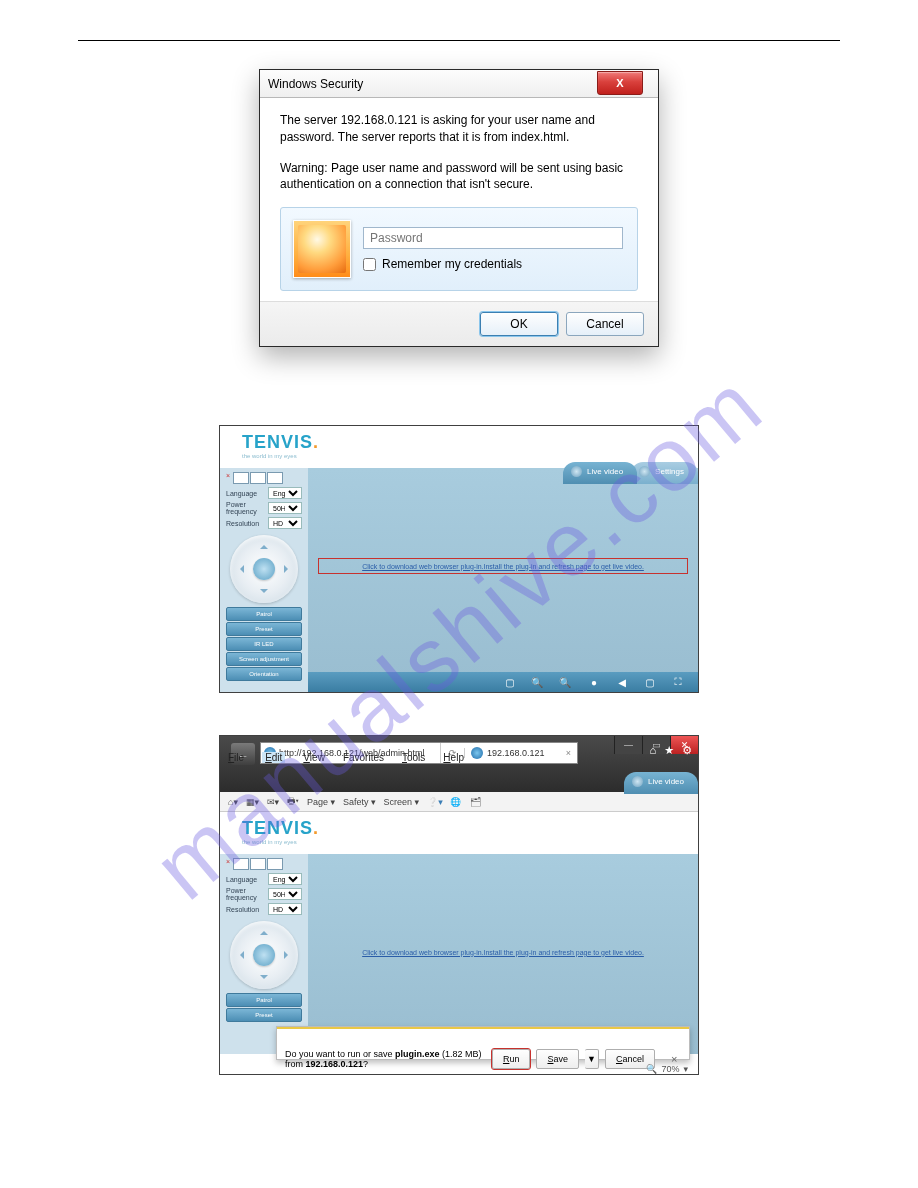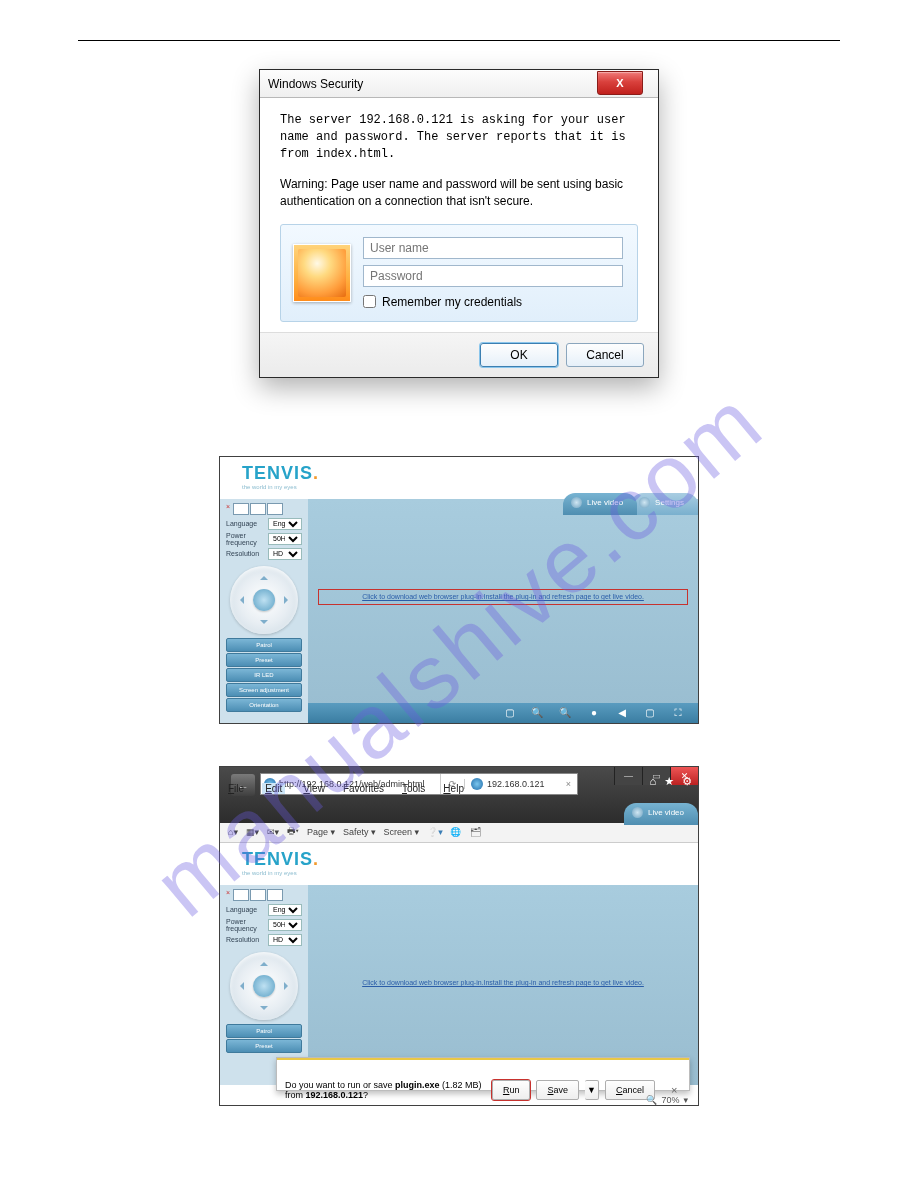--- a/index.html
+++ b/index.html
@@ -9,21 +9,21 @@
 
   
   .watermark { position: absolute; left: 50%; top: 55%; transform: translate(-50%,-50%) rotate(-40deg); font-size: 90px; color: #6b5be0; opacity: .35; letter-spacing: 4px; pointer-events: none; font-weight: 400; z-index: 50; font-family: Arial, sans-serif; }
 
   
   .dlg-wrap { width: 400px; margin: 0 auto 78px; border: 1px solid #2a2a2a; box-shadow: 0 10px 25px rgba(0,0,0,.3); background: #fff; }
   .dlg-titlebar { height: 28px; background: linear-gradient(#fdfdfd,#efefef); border-bottom: 1px solid #b8b8b8; display:flex; align-items:center; padding:0 16px 0 8px; }
   .dlg-title { font-size: 12px; }
   .dlg-close { margin-left:auto; width:46px; height:24px; margin-top:-2px; margin-right:-1px; background:linear-gradient(#f07a78,#d9403c 45%,#c0201c); border:1px solid #8a1c18; border-radius:0 0 3px 3px; display:flex; align-items:center; justify-content:center; color:#fff; font-weight:bold; font-size:11px; box-shadow: inset 0 1px 1px rgba(255,255,255,.4);}
   .dlg-body { background:#fff; padding:14px 20px 10px; font-size:12px; }
-  .dlg-msg1 { margin-bottom:14px; line-height:1.4;font-family:Liberation Mono, monospace; }
+  .dlg-msg1 { margin-bottom:14px; line-height:1.4; }
   .dlg-msg2 { margin-bottom:14px; line-height:1.4; }
   .dlg-cred { border:1px solid #b7d3e8; background:linear-gradient(#f2f9ff,#e1effb); border-radius:3px; padding:12px 14px 12px 12px; display:flex; gap:12px; align-items:center; }
   .avatar { width:58px; height:58px; border:1px solid #fff; box-shadow:0 1px 3px rgba(0,0,0,.3); background:linear-gradient(#ffd37a,#ffb040 60%,#ff8c1a); position:relative; overflow:hidden; }
   .avatar::before{ content:""; position:absolute; inset:4px; background:radial-gradient(circle at 40% 30%, #fff9e6 0%, #ffda81 30%, #ff9c3a 70%, #e66b0f 100%); border-radius:2px;}
   .cred-inputs { flex:1; display:flex; flex-direction:column; gap:6px; }
   .cred-inputs input[type=text], .cred-inputs input[type=password]{ height:22px; border:1px solid #a0b7cc; background:#fff; font-size:12px; padding:0 6px; color:#777; font-style:normal; }
   .remember { display:flex; align-items:center; gap:6px; font-size:12px; margin-top:2px;}
   .remember input { width:13px; height:13px; }
   .dlg-footer { background:linear-gradient(#f5f5f5,#ebebeb); padding:10px 14px; display:flex; justify-content:flex-end; gap:8px; border-top:1px solid #ddd; }
   .dlg-footer button { width:78px; height:24px; font-size:12px; border:1px solid #8ba6bd; background:linear-gradient(#fefefe,#e6f0f9); border-radius:3px; }
@@ -101,21 +101,20 @@
     <div class="dlg-titlebar">
       <span class="dlg-title">Windows Security</span>
       <span class="dlg-close">X</span>
     </div>
     <div class="dlg-body">
       <p class="dlg-msg1">The server 192.168.0.121 is asking for your user name and password. The server reports that it is from index.html.</p>
       <p class="dlg-msg2">Warning: Page user name and password will be sent using basic authentication on a connection that isn't secure.</p>
       <div class="dlg-cred">
         <div class="avatar"></div>
         <div class="cred-inputs">
-          <input type="text" placeholder="User name" style="">
           <input type="password" placeholder="Password" style="">
           <label class="remember">
             <input type="checkbox" style="">
             <span>Remember my credentials</span>
           </label>
         </div>
       </div>
     </div>
     <div class="dlg-footer">
       <button class="ok">OK</button>

